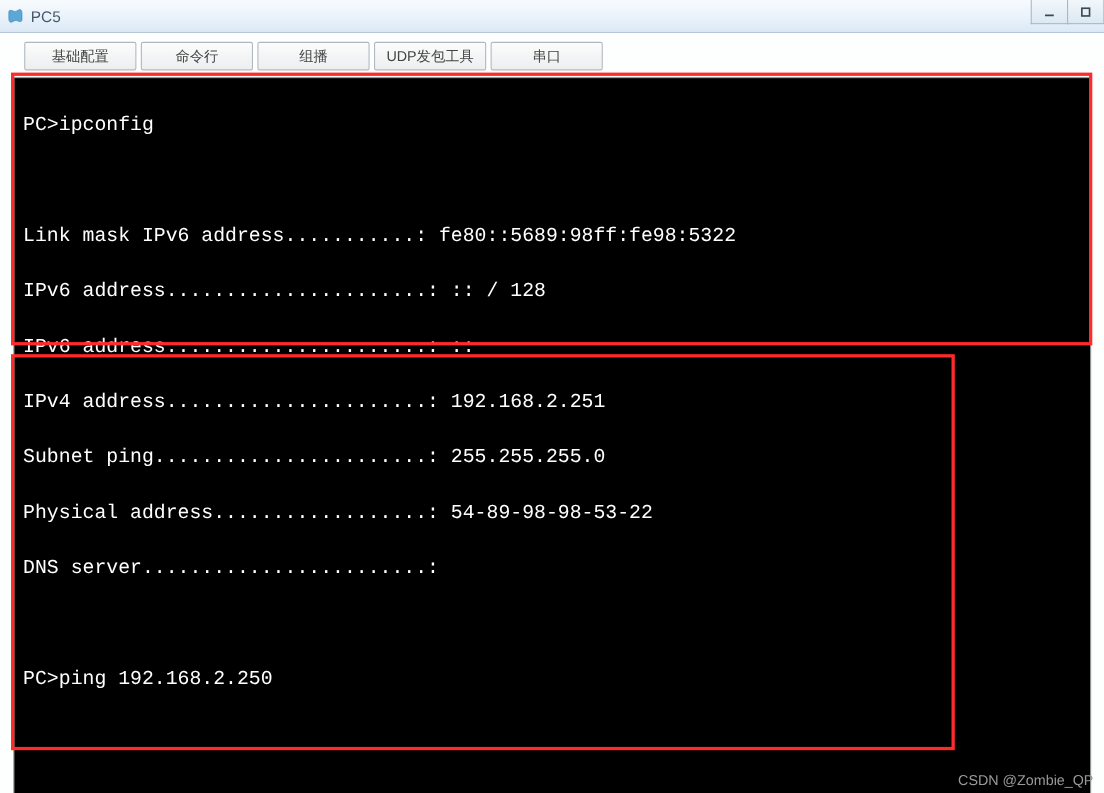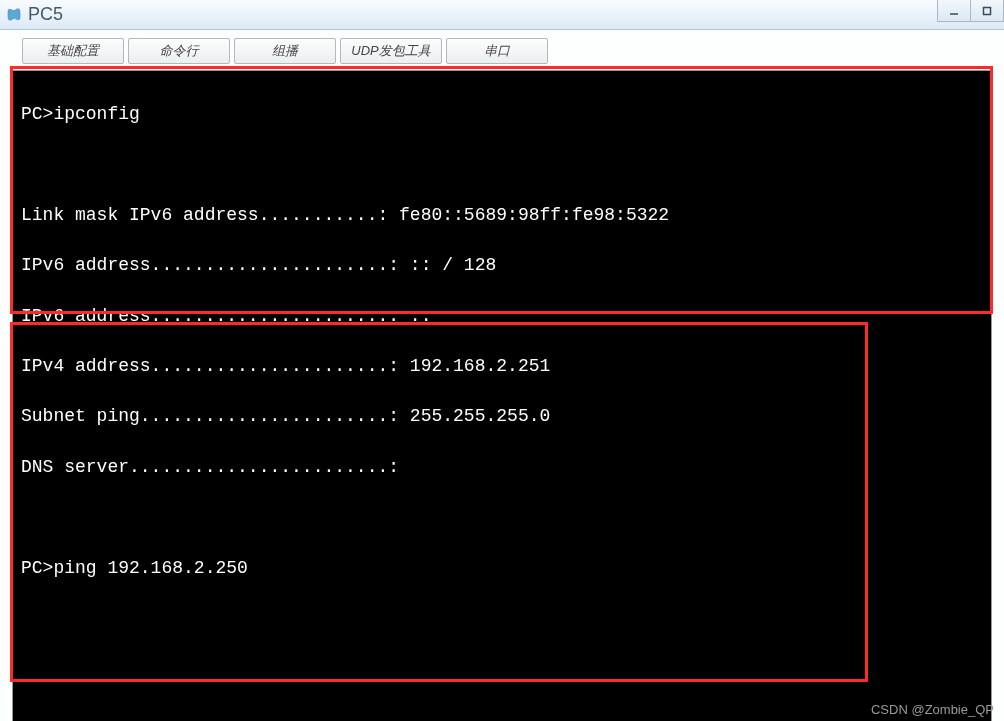--- a/index.html
+++ b/index.html
@@ -24,21 +24,21 @@
       padding: 0 6px;
       position: relative;
     }
     .titlebar .app-icon {
       width: 16px;
       height: 16px;
       margin-right: 6px;
     }
     .titlebar .title {
       color: #465868;
-      font-size: 18px;
+      font-size: 14px;
       font-weight: 500;
     }
     .win-controls {
       position: absolute;
       right: 0;
       top: 0;
       display: flex;
       height: 22px;
     }
     .win-btn {
@@ -56,21 +56,20 @@
     }
     .content-wrap {
       padding: 8px 12px 0 12px;
       background: #fdfefe;
     }
     .tabs {
       display: flex;
       gap: 4px;
       margin-bottom: 6px;
       padding-left: 10px;
-      font-style: italic;
     }
     .tab {
       min-width: 102px;
       height: 26px;
       border: 1px solid #b0b8c0;
       background: linear-gradient(to bottom, #fcfcfc, #eceef0);
       display: flex;
       align-items: center;
       justify-content: center;
       font-size: 13px;
@@ -157,20 +156,21 @@
 
   <div class="terminal-area">
     <div class="terminal">
 <span class="term-line">PC&gt;ipconfig</span>
 <span class="term-line"></span>
 <span class="term-line">Link mask IPv6 address...........: fe80::5689:98ff:fe98:5322</span>
 <span class="term-line">IPv6 address......................: :: / 128</span>
 <span class="term-line">IPv6 address......................: ::</span>
 <span class="term-line">IPv4 address......................: 192.168.2.251</span>
 <span class="term-line">Subnet ping.......................: 255.255.255.0</span>
+<span class="term-line">Physical address..................: 54-89-98-98-53-22</span>
 <span class="term-line">DNS server........................:</span>
 <span class="term-line"></span>
 <span class="term-line">PC&gt;ping 192.168.2.250</span>
 <span class="term-line"></span>
 
 
 
 
 
 

